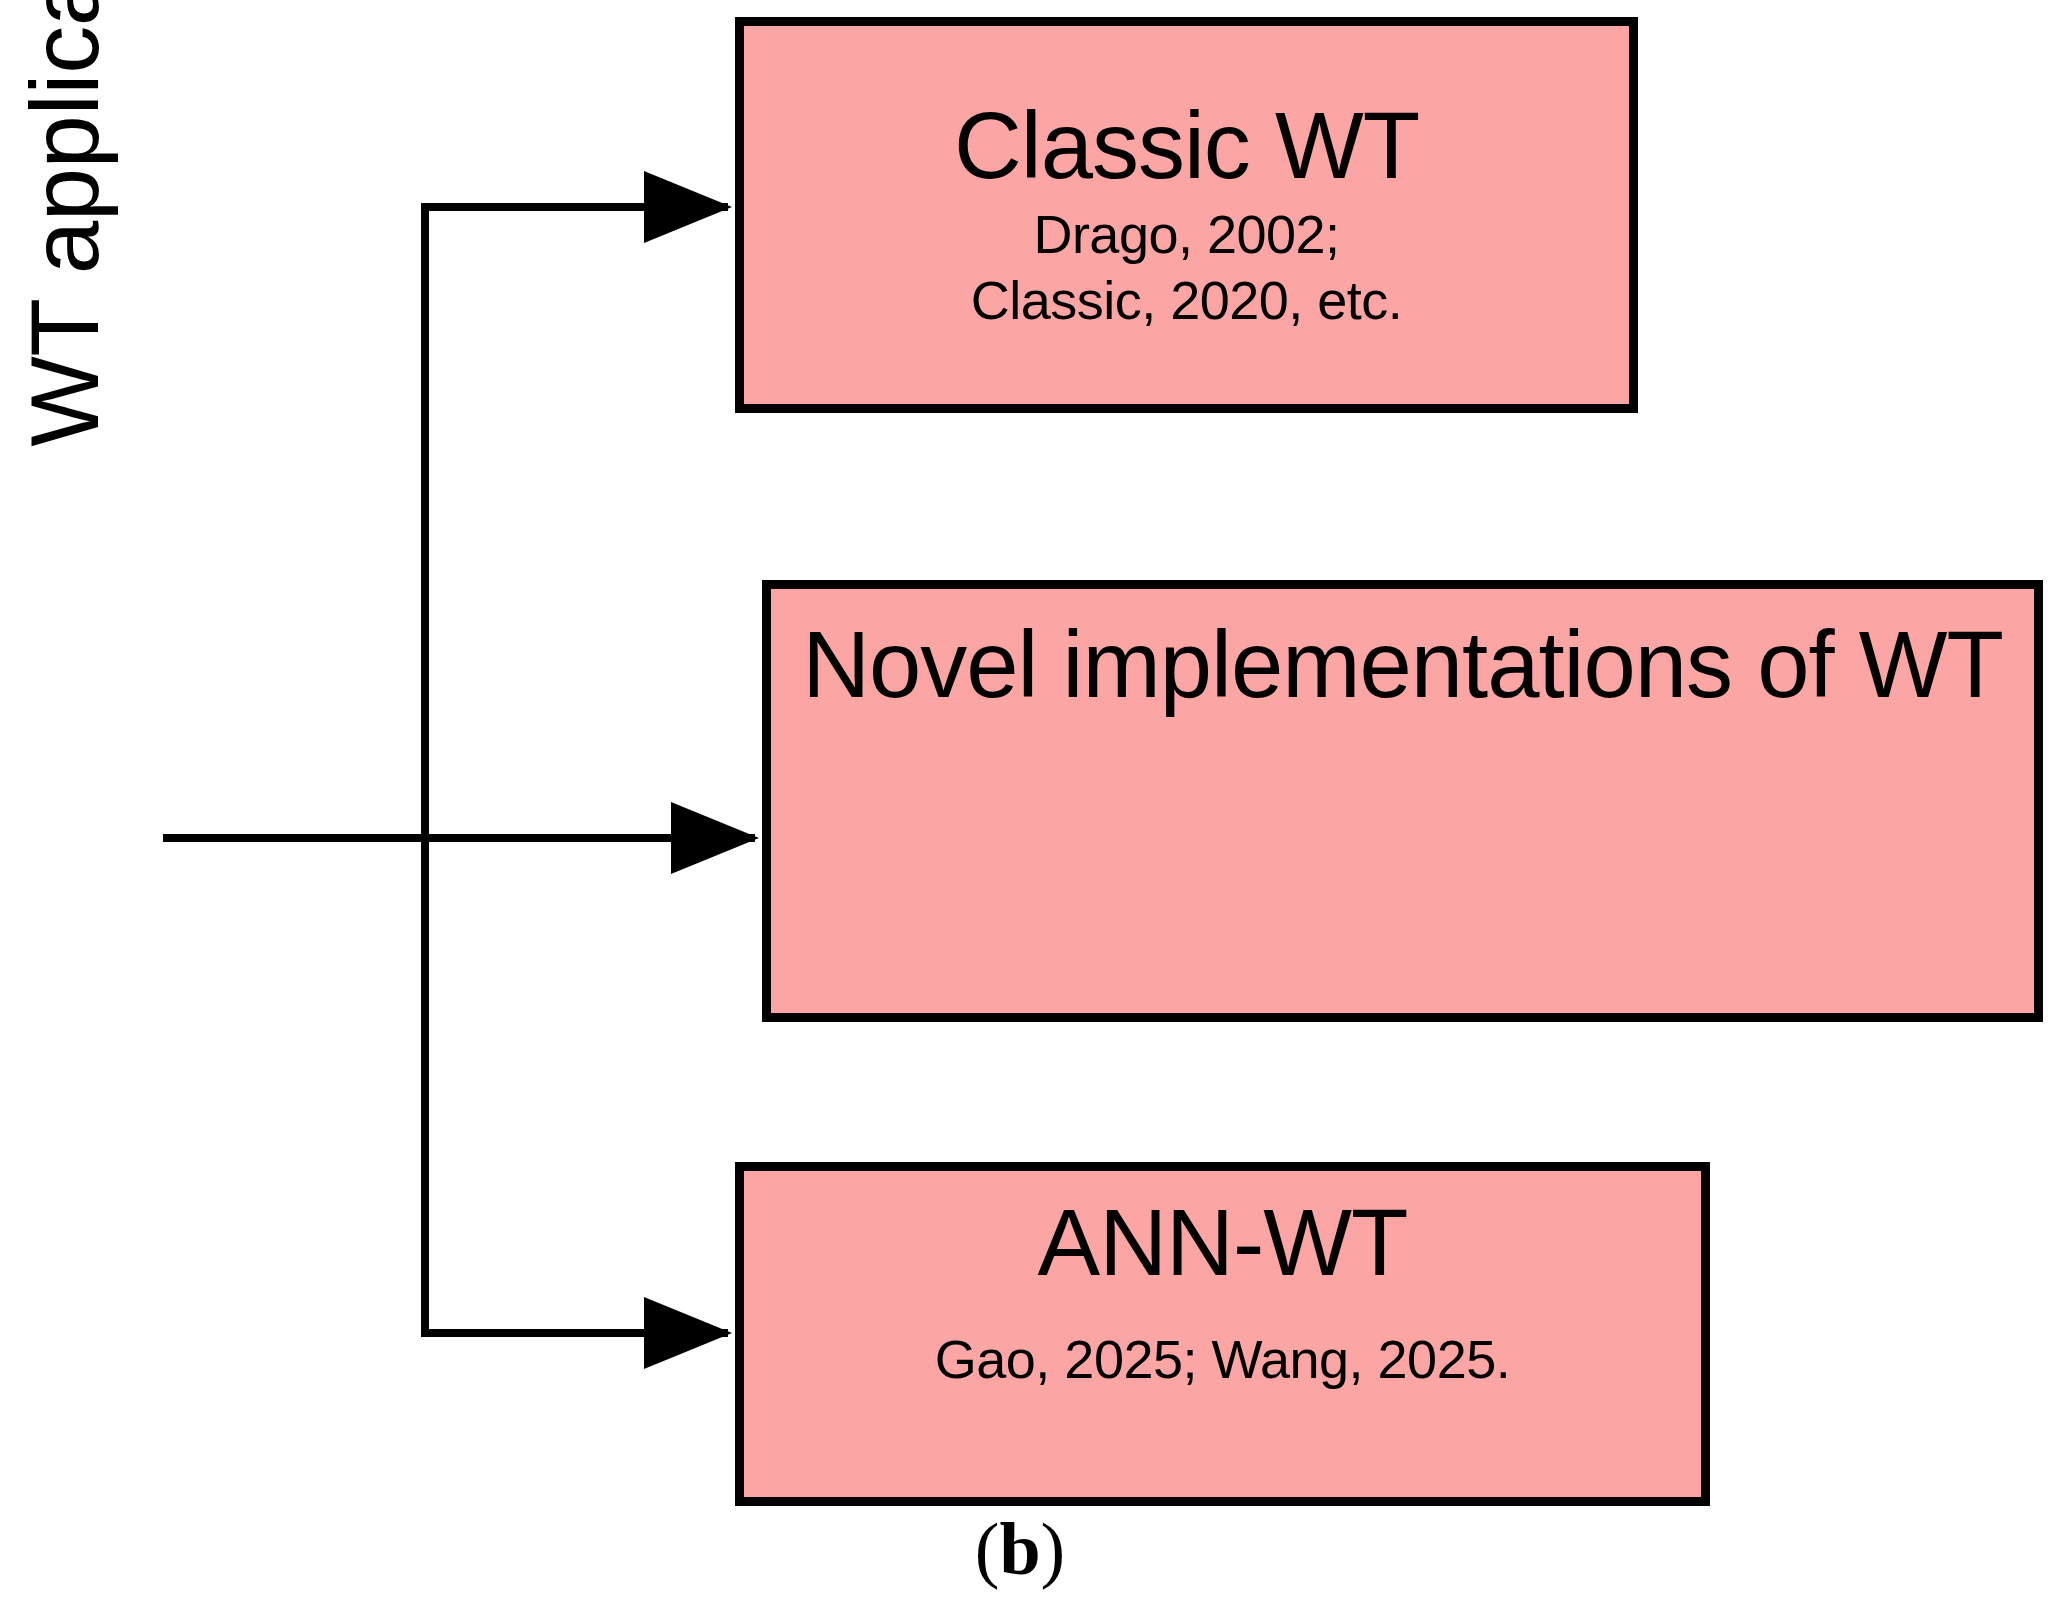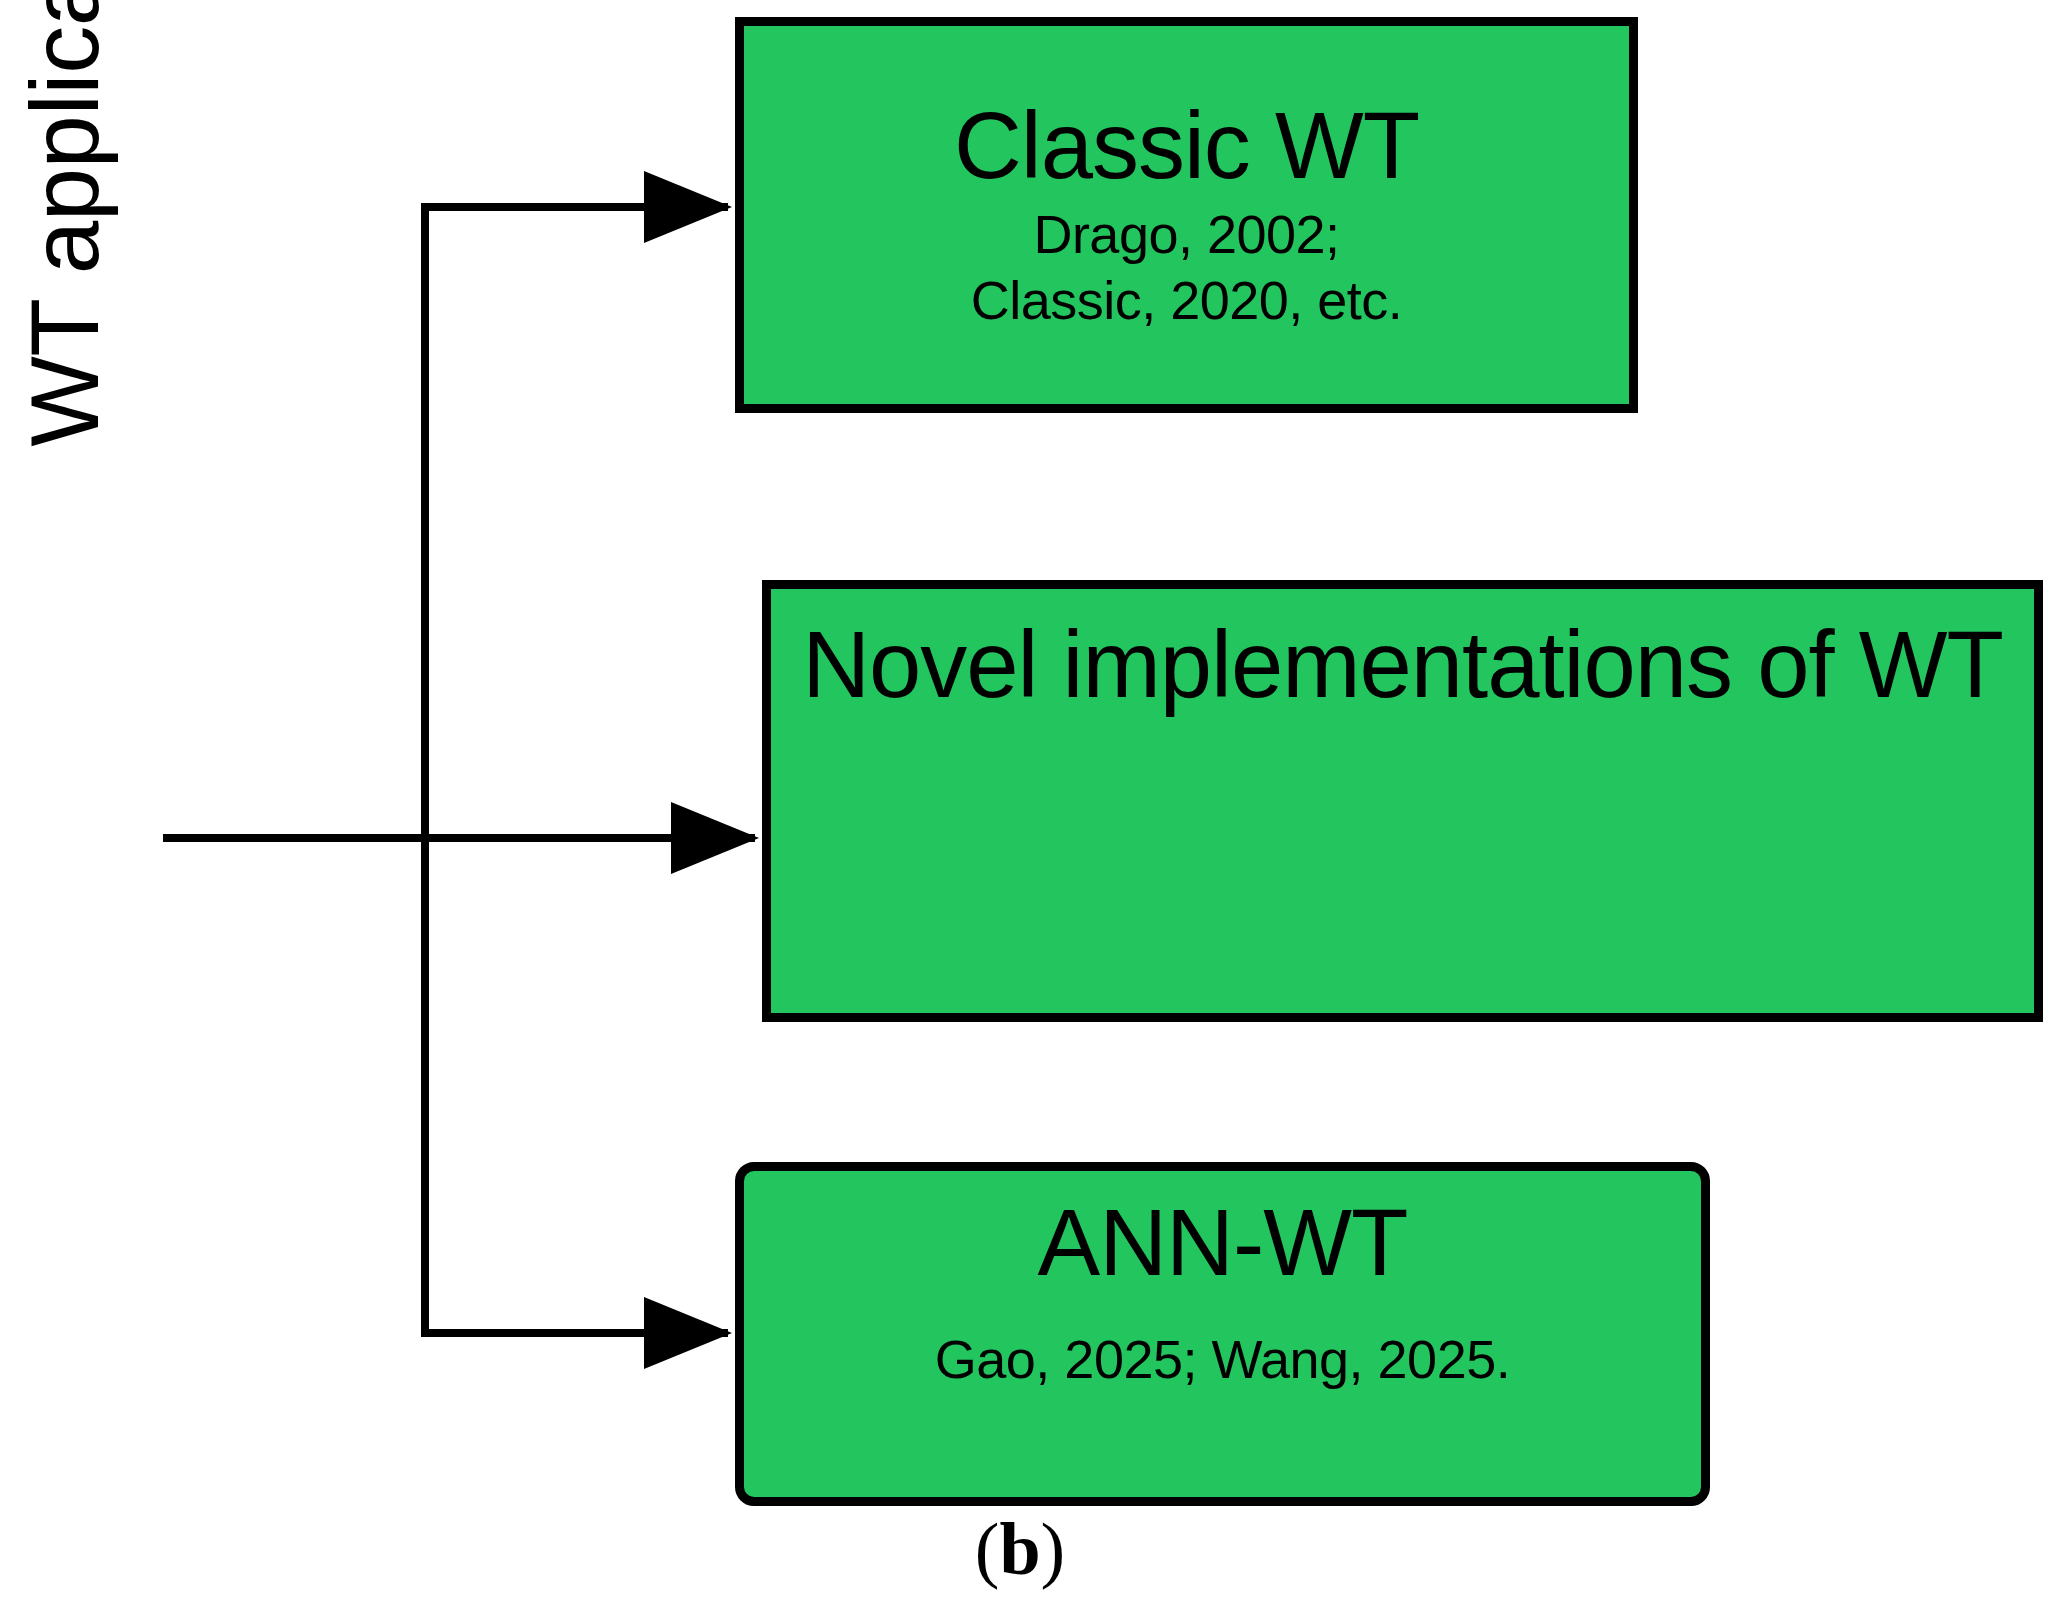--- a/index.html
+++ b/index.html
@@ -43,21 +43,21 @@
     width: 2064px;
     height: 1624px;
     pointer-events: none;
   }
 
   
   .node-box {
     position: absolute;
     box-sizing: border-box;
     border: 9px solid #000000;
-    background: #22c55e;
+    background: #fca5a5;
     display: flex;
     flex-direction: column;
     align-items: center;
     justify-content: center;
     text-align: center;
     padding: 4px 10px;
   }
   .node-title {
     font-size: 94px;
     line-height: 1.06;
@@ -98,21 +98,20 @@
   }
 
   
   #box-ann-wt {
     left: 735px;
     top: 1162px;
     width: 975px;
     height: 344px;
     justify-content: flex-start;
     padding-top: 22px;
-    border-radius: 19px;
   }
   #box-ann-wt .node-title { margin-bottom: 34px; }
 
   
   #figure-caption {
     position: absolute;
     left: 860px;
     top: 1512px;
     width: 320px;
     text-align: center;

